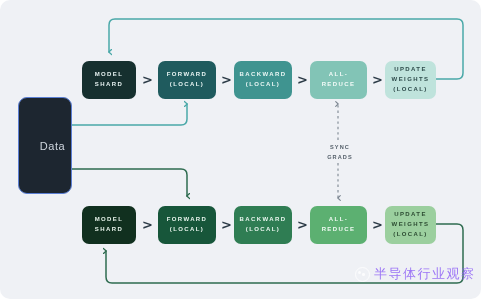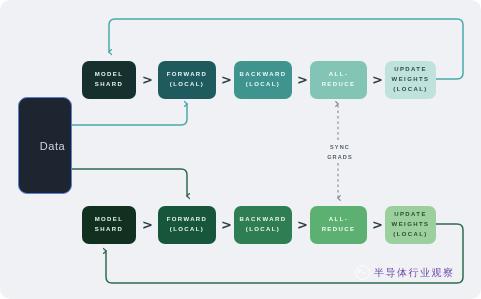--- a/index.html
+++ b/index.html
@@ -95,22 +95,22 @@
   }
   #wm-logo::before, #wm-logo::after {
     content: "";
     position: absolute;
     background: #ffffff;
     border-radius: 50%;
   }
   #wm-logo::before { width: 3.4px; height: 3.4px; left: 2px; top: 3.4px; }
   #wm-logo::after  { width: 2.6px; height: 2.6px; left: 6px; top: 5.6px; }
   #wm-text {
-    font-size: 10px;
-    color: #4c1d95;
+    font-size: 13px;
+    color: #8b5cf6;
     letter-spacing: 1.5px;
     font-family: "DejaVu Sans", sans-serif;
     white-space: nowrap;
   }
 </style>
 </head>
 <body>
 
 <div id="canvas">
 

